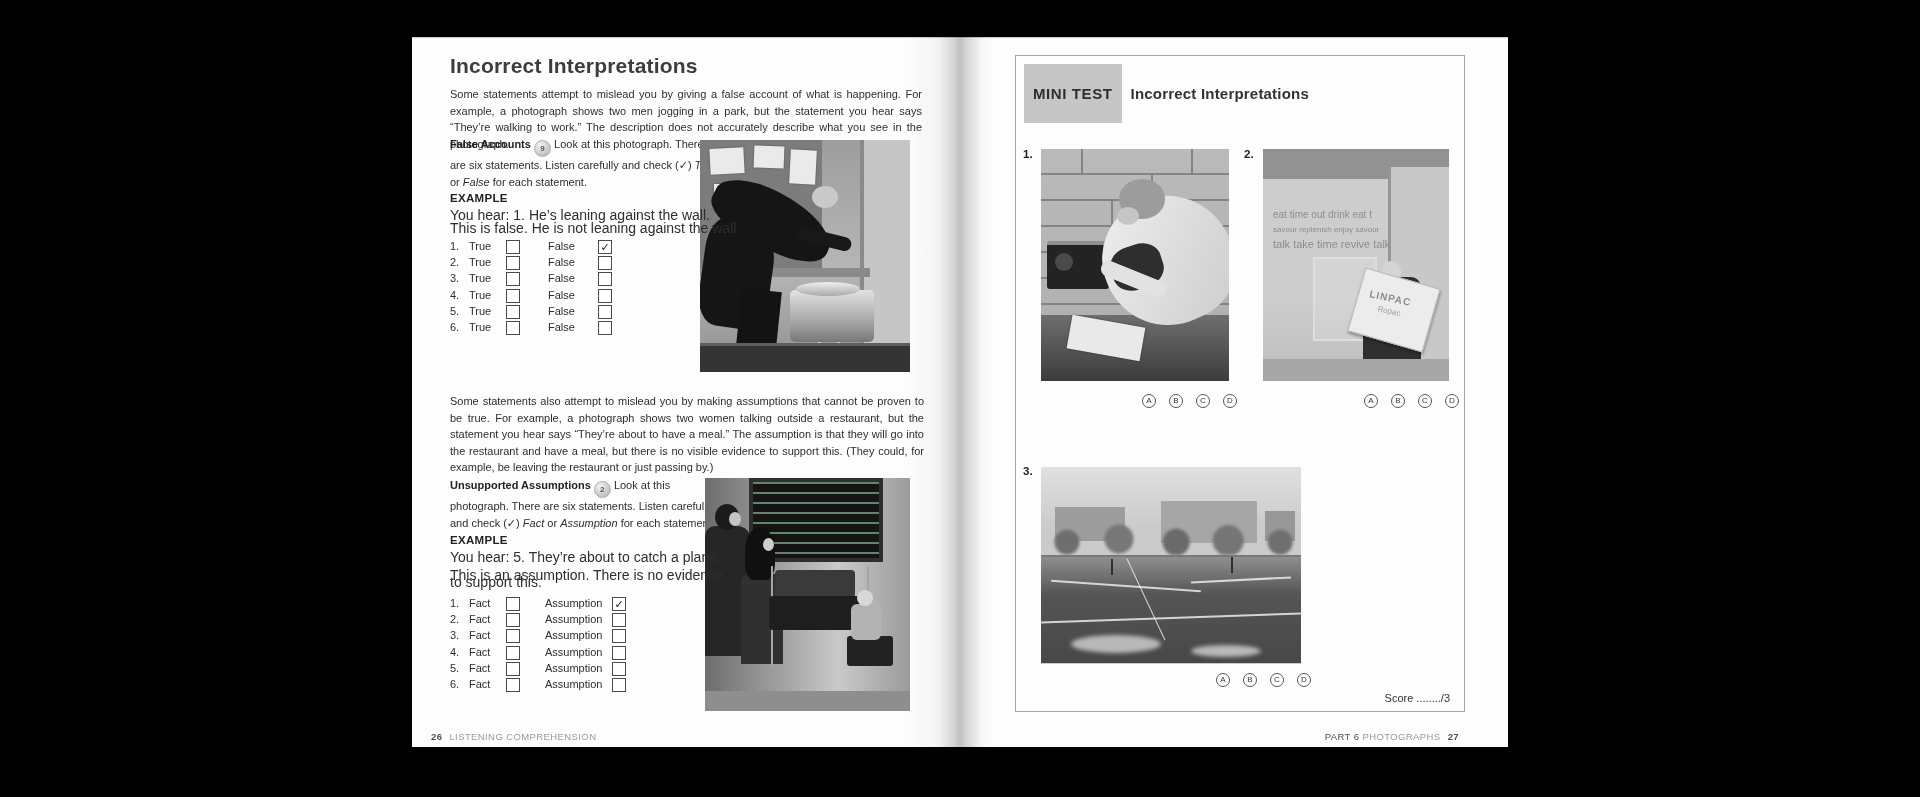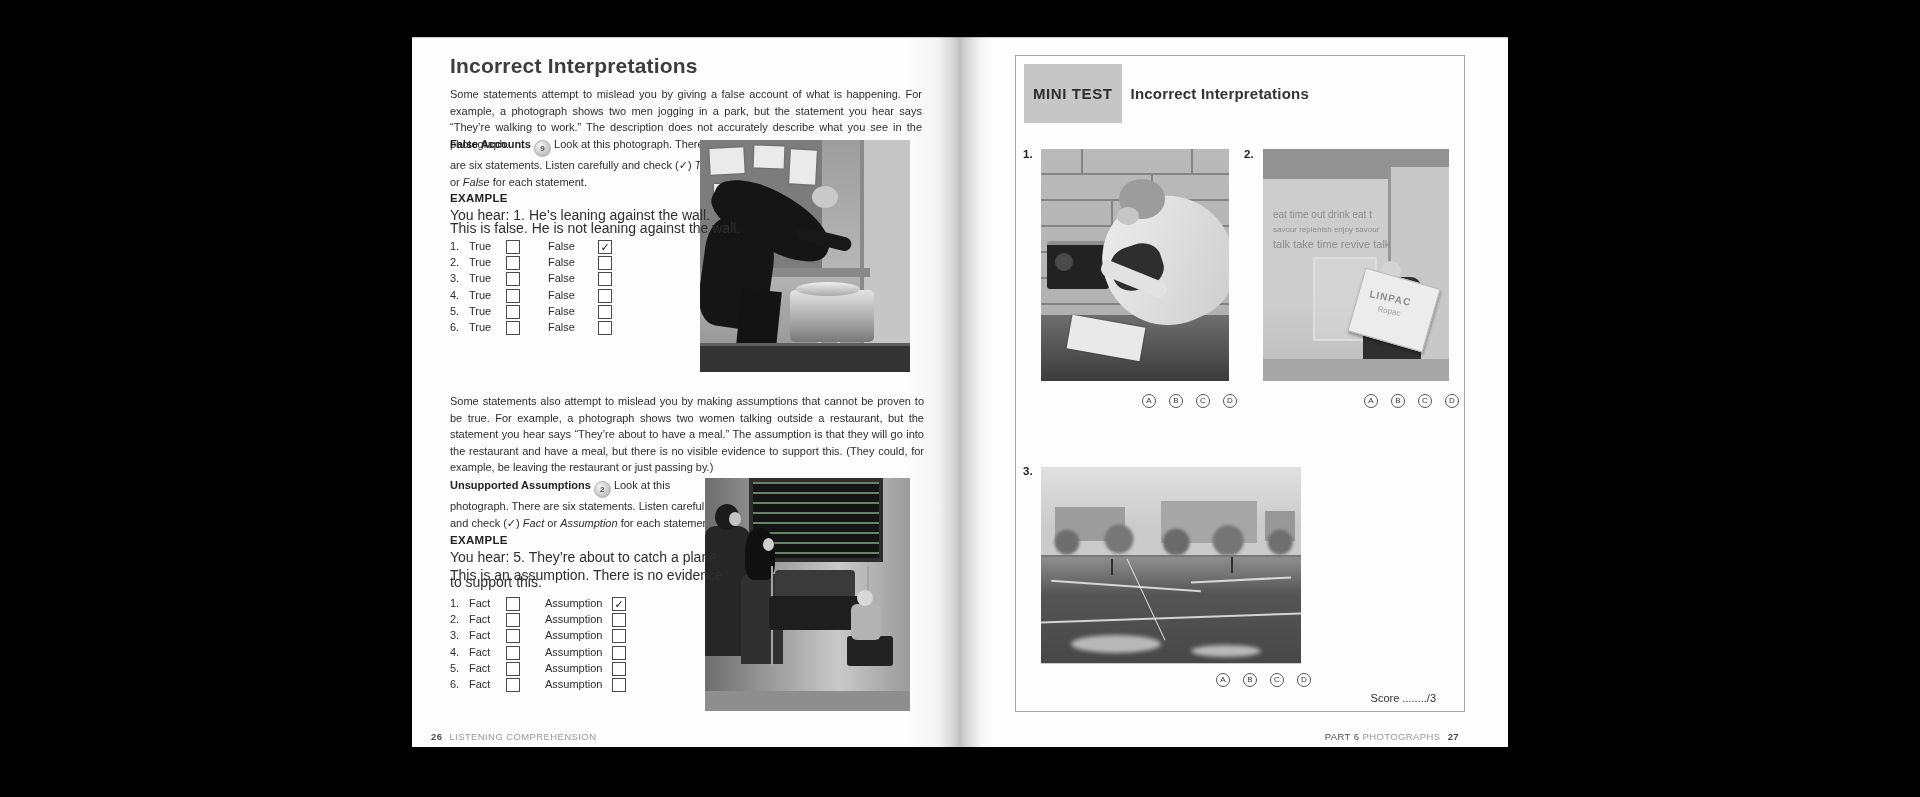--- a/index.html
+++ b/index.html
@@ -429,21 +429,21 @@
         <div class="post" style="left:70px;top:92px;"></div>
         <div class="post" style="left:190px;top:90px;"></div>
         <div class="puddle" style="left:30px;top:168px;width:90px;height:18px;"></div>
         <div class="puddle" style="left:150px;top:178px;width:70px;height:12px;"></div>
       </div>
 
       <div class="bubbles" style="left:200px;top:612px;">
         <span class="bubble">A</span><span class="bubble">B</span><span class="bubble">C</span><span class="bubble">D</span>
       </div>
 
-      <div class="abs score" style="right:28px;top:636px;padding-left:32px;">Score ......../3</div>
+      <div class="abs score" style="right:14px;top:636px;padding-left:32px;">Score ......../3</div>
     </div>
 
     <div class="abs footer" style="right:45px;top:694px;text-align:right;">
       <span class="dark">PART 6</span>
       <span>PHOTOGRAPHS</span>
       <span class="pgnum">27</span>
     </div>
   </div>
 
   <div class="gutter"></div>

